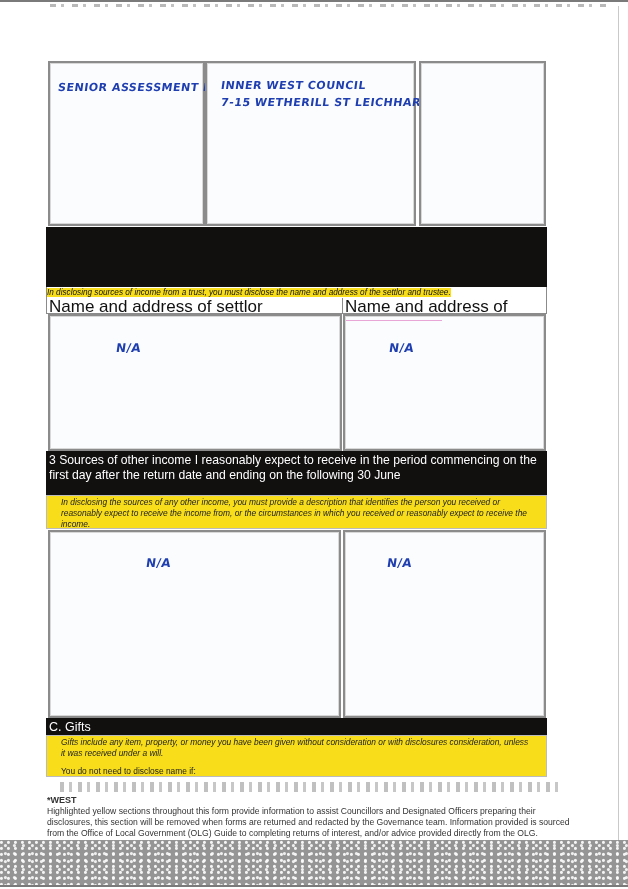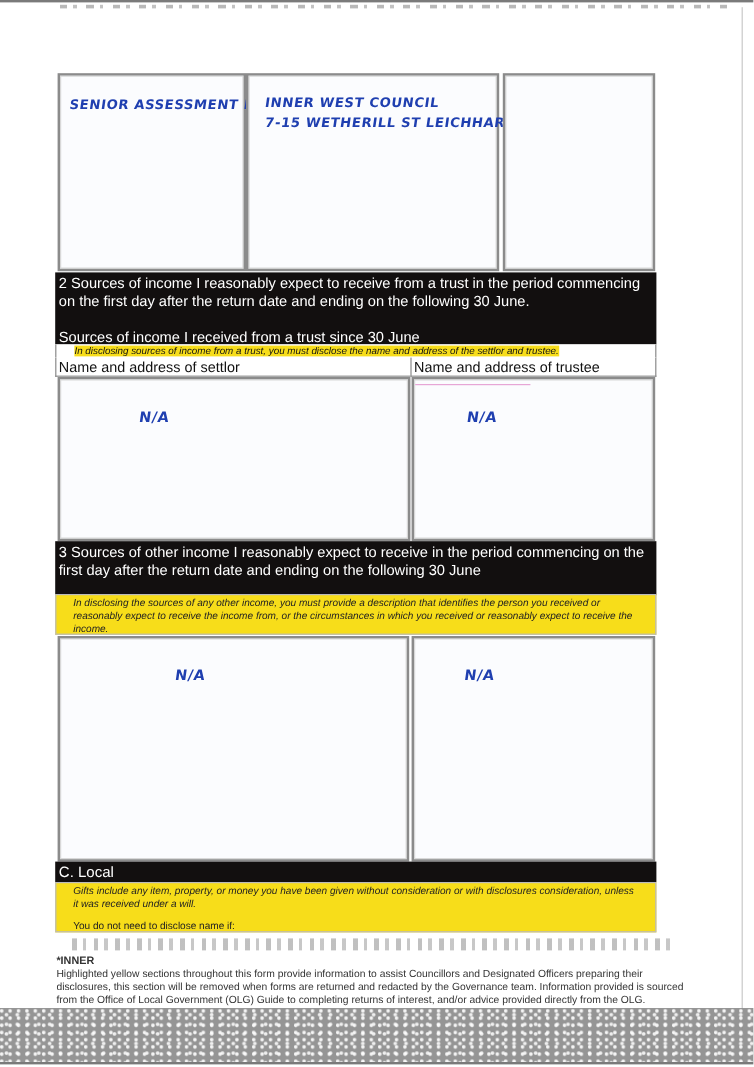--- a/index.html
+++ b/index.html
@@ -15,21 +15,21 @@
   .noise-top { position: absolute; left: 50px; top: 4px; width: 560px; height: 3px;
     background: repeating-linear-gradient(90deg, #8a8a8a 0 6px, transparent 6px 11px, #9a9a9a 11px 14px, transparent 14px 22px); opacity: .6; }
 
   .box { position: absolute; background: #fbfcfe; border: 2px solid #8b8b8b; box-shadow: inset 0 0 0 1px #d8d8d8; box-sizing: border-box; }
   .hand { position: absolute; color: #1f3fb0; font-family: "DejaVu Sans", sans-serif; font-size: 11px; letter-spacing: 0.5px; transform: skewX(-8deg); white-space: nowrap; font-weight: bold; }
   .hand.small { font-size: 12px; }
 
   .blackbar { position: absolute; background: #120f0f; color: #fff; font-size: 12.2px; line-height: 15px; padding: 2px 3px; box-sizing: border-box; }
   .yellowbar { position: absolute; background: #f7dd1a; color: #222; font-style: italic; font-size: 8.4px; line-height: 11px; padding: 1px 14px; box-sizing: border-box; border: 1px solid #bbb; }
   .yellow-inline { background: #f7dd1a; }
-  .label-cell { position: absolute; background: #fff; font-size: 12px; line-height: 15px; padding: 1px 2px; box-sizing: border-box; border-bottom: 1px solid #8b8b8b; }
+  .label-cell { position: absolute; background: #fff; font-size: 17px; line-height: 15px; padding: 1px 2px; box-sizing: border-box; border-bottom: 1px solid #8b8b8b; }
 
   .note { position: absolute; left: 47px; top: 795px; width: 525px; font-size: 8.6px; line-height: 11px; color: #333; }
   .note-title { font-weight: bold; font-size: 9px; }
   .scan-bottom { position: absolute; left: 0; top: 840px; width: 628px; height: 45px;
     background:
       radial-gradient(circle at 20% 40%, rgba(255,255,255,.9) 0 1px, transparent 2px) 0 0/7px 6px,
       radial-gradient(circle at 60% 70%, rgba(255,255,255,.85) 0 1px, transparent 2px) 0 0/9px 8px,
       #8a8a8a;
     opacity: .9; }
   .scan-band { position: absolute; left: 60px; top: 782px; width: 500px; height: 10px;
@@ -45,25 +45,23 @@
 <div class="box" style="left:48px; top:61px; width:157px; height:165px;">
   <div class="hand" style="left:8px; top:18px;">SENIOR ASSESSMENT PLANNER</div>
 </div>
 <div class="box" style="left:205px; top:61px; width:211px; height:165px;">
   <div class="hand" style="left:14px; top:16px;">INNER WEST COUNCIL</div>
   <div class="hand" style="left:14px; top:33px;">7-15 WETHERILL ST LEICHHARDT</div>
 </div>
 <div class="box" style="left:419px; top:61px; width:127px; height:165px;"></div>
 
 <div class="blackbar" style="left:46px; top:227px; width:501px; height:60px;">
-  <div>2 Sources of income I reasonably expect to receive from a trust in the period commencing on the first day after the return date and ending on the following 30 June.</div>
   <div style="height:15px;"></div>
-  <div>Sources of income I received from a trust since 30 June</div>
 </div>
-<div style="position:absolute; left:46px; top:287px; width:501px; height:11px; background:#fff; border-left:1px solid #8b8b8b; border-right:1px solid #8b8b8b; box-sizing:border-box; font-style:italic; font-size:8.2px; line-height:11px; padding-left:15px;">
+<div style="position:absolute; left:46px; top:287px; width:501px; height:11px; background:#fff; border-left:1px solid #8b8b8b; border-right:1px solid #8b8b8b; box-sizing:border-box; font-style:italic; font-size:8.2px; line-height:11px; padding-left:0;">
   <span class="yellow-inline">In disclosing sources of income from a trust, you must disclose the name and address of the settlor and trustee.</span>
 </div>
 <div class="label-cell" style="left:46px; top:298px; width:296px; height:16px; border-left:1px solid #8b8b8b;">Name and address of settlor</div>
 <div class="label-cell" style="left:342px; top:298px; width:205px; height:16px; border-left:1px solid #8b8b8b; border-right:1px solid #8b8b8b;">Name and address of trustee</div>
 <div class="box" style="left:48px; top:314px; width:294px; height:137px;">
   <div class="hand small" style="left:66px; top:25px;">N/A</div>
 </div>
 <div class="box" style="left:343px; top:314px; width:203px; height:137px;">
   <div style="position:absolute; left:1px; top:4px; width:96px; height:1px; background:#e7a6d6;"></div>
   <div class="hand small" style="left:44px; top:25px;">N/A</div>
@@ -73,28 +71,28 @@
   <div>3 Sources of other income I reasonably expect to receive in the period commencing on the first day after the return date and ending on the following 30 June</div>
 </div>
 <div class="yellowbar" style="left:46px; top:495px; width:501px; height:34px;">In disclosing the sources of any other income, you must provide a description that identifies the person you received or reasonably expect to receive the income from, or the circumstances in which you received or reasonably expect to receive the income.</div>
 <div class="box" style="left:48px; top:530px; width:293px; height:188px;">
   <div class="hand small" style="left:96px; top:24px;">N/A</div>
 </div>
 <div class="box" style="left:343px; top:530px; width:203px; height:188px;">
   <div class="hand small" style="left:42px; top:24px;">N/A</div>
 </div>
 
-<div class="blackbar" style="left:46px; top:718px; width:501px; height:17px; font-size:12.5px;">C. Local</div>
+<div class="blackbar" style="left:46px; top:718px; width:501px; height:17px; font-size:12.5px;">C. Gifts</div>
 <div class="yellowbar" style="left:46px; top:735px; width:501px; height:42px;">
   <div>Gifts include any item, property, or money you have been given without consideration or with disclosures consideration, unless it was received under a will.</div>
   <div style="height:7px;"></div>
   <div style="font-style:normal;">You do not need to disclose name if:</div>
 </div>
 
 <div class="scan-band"></div>
 
 <div class="note">
-  <div class="note-title">*INNER</div>
+  <div class="note-title">*WEST</div>
   <div>Highlighted yellow sections throughout this form provide information to assist Councillors and Designated Officers preparing their disclosures, this section will be removed when forms are returned and redacted by the Governance team. Information provided is sourced from the Office of Local Government (OLG) Guide to completing returns of interest, and/or advice provided directly from the OLG.</div>
 </div>
 
 <div class="scan-bottom"></div>
 <div class="bottomline"></div>
 
 </body></html>

